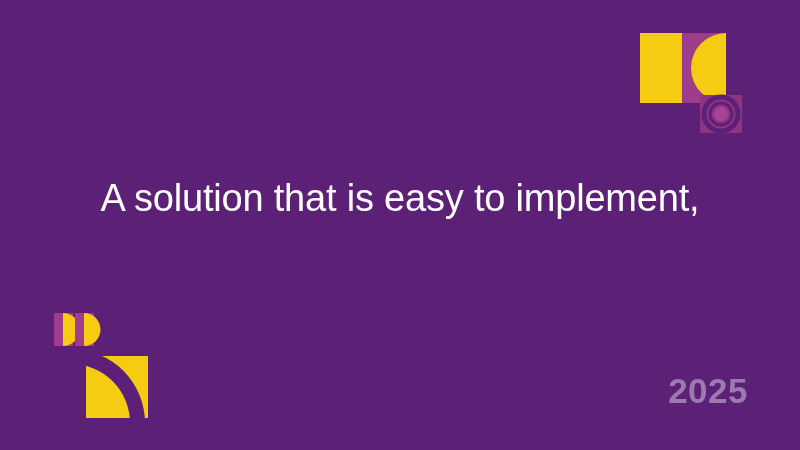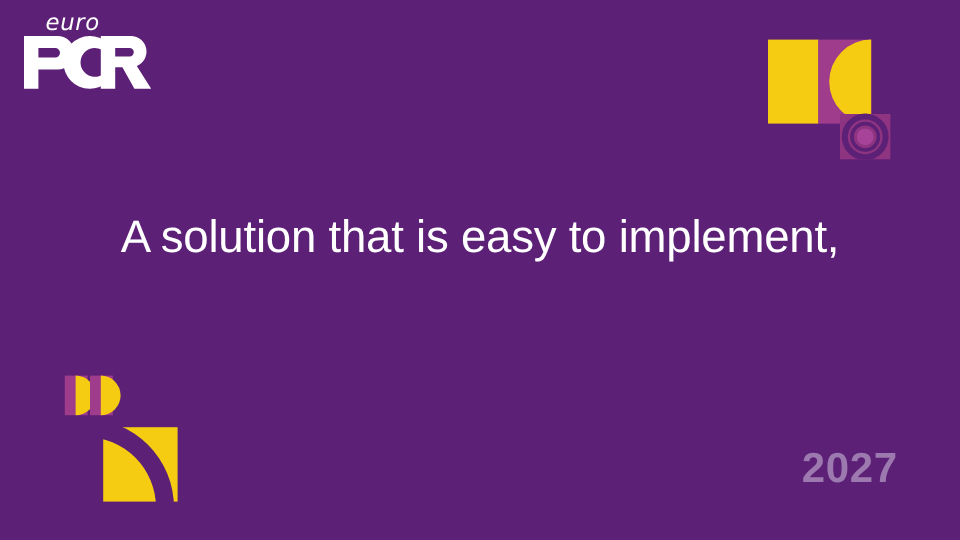--- a/index.html
+++ b/index.html
@@ -93,35 +93,20 @@
     width: 130px;
     height: 115px;
   }
   .deco svg { display: block; }
 </style>
 </head>
 <body>
 
 <div id="slide">
 
-  <div id="logo">
-    <div id="logo-euro">euro</div>
-
-    <svg id="logo-pcr" viewBox="0 0 160 48" aria-hidden="true">
-
-      <path d="M2 2 H30 A14 14 0 0 1 30 30 H14 V46 H2 Z
-               M14 12 V20 H28 A4 4 0 0 0 28 12 Z" fill="#ffffff" fill-rule="evenodd"></path>
-
-      <path d="M72 8 A22 22 0 1 0 72 40 V29
-               A12 12 0 1 1 72 19 Z" fill="#ffffff"></path>
-
-      <path d="M66 2 H92 A13 13 0 0 1 96 27 L108 46 H94 L84 28 H78 V46 H66 Z
-               M78 12 V19 H90 A3.5 3.5 0 0 0 90 12 Z" fill="#ffffff" fill-rule="evenodd"></path>
-    </svg>
-  </div>
 
   <div id="deco-tr" class="deco">
     <svg width="110" height="105" viewBox="0 0 110 105" aria-hidden="true">
 
       <rect x="4" y="5" width="42" height="70" fill="#f5cc11"></rect>
 
       <rect x="46" y="5" width="44" height="70" fill="#a03c8c"></rect>
       <path d="M90 5 A35 35 0 0 0 90 75 Z" fill="#f5cc11"></path>
 
       <rect x="64" y="67" width="42" height="38" fill="#8e3480"></rect>
@@ -143,15 +128,15 @@
       <rect x="36" y="48" width="62" height="62" fill="#f5cc11"></rect>
 
       <path d="M21 41 A74 74 0 0 1 95 115 L80 115 A59 59 0 0 0 21 56 Z" fill="#5d2077"></path>
     </svg>
   </div>
 
   <div id="headline">
     <span class="line">A solution that is easy to implement,</span>
   </div>
 
-  <div id="year">2027</div>
+  <div id="year">2025</div>
 
 </div>
 
 </body></html>

